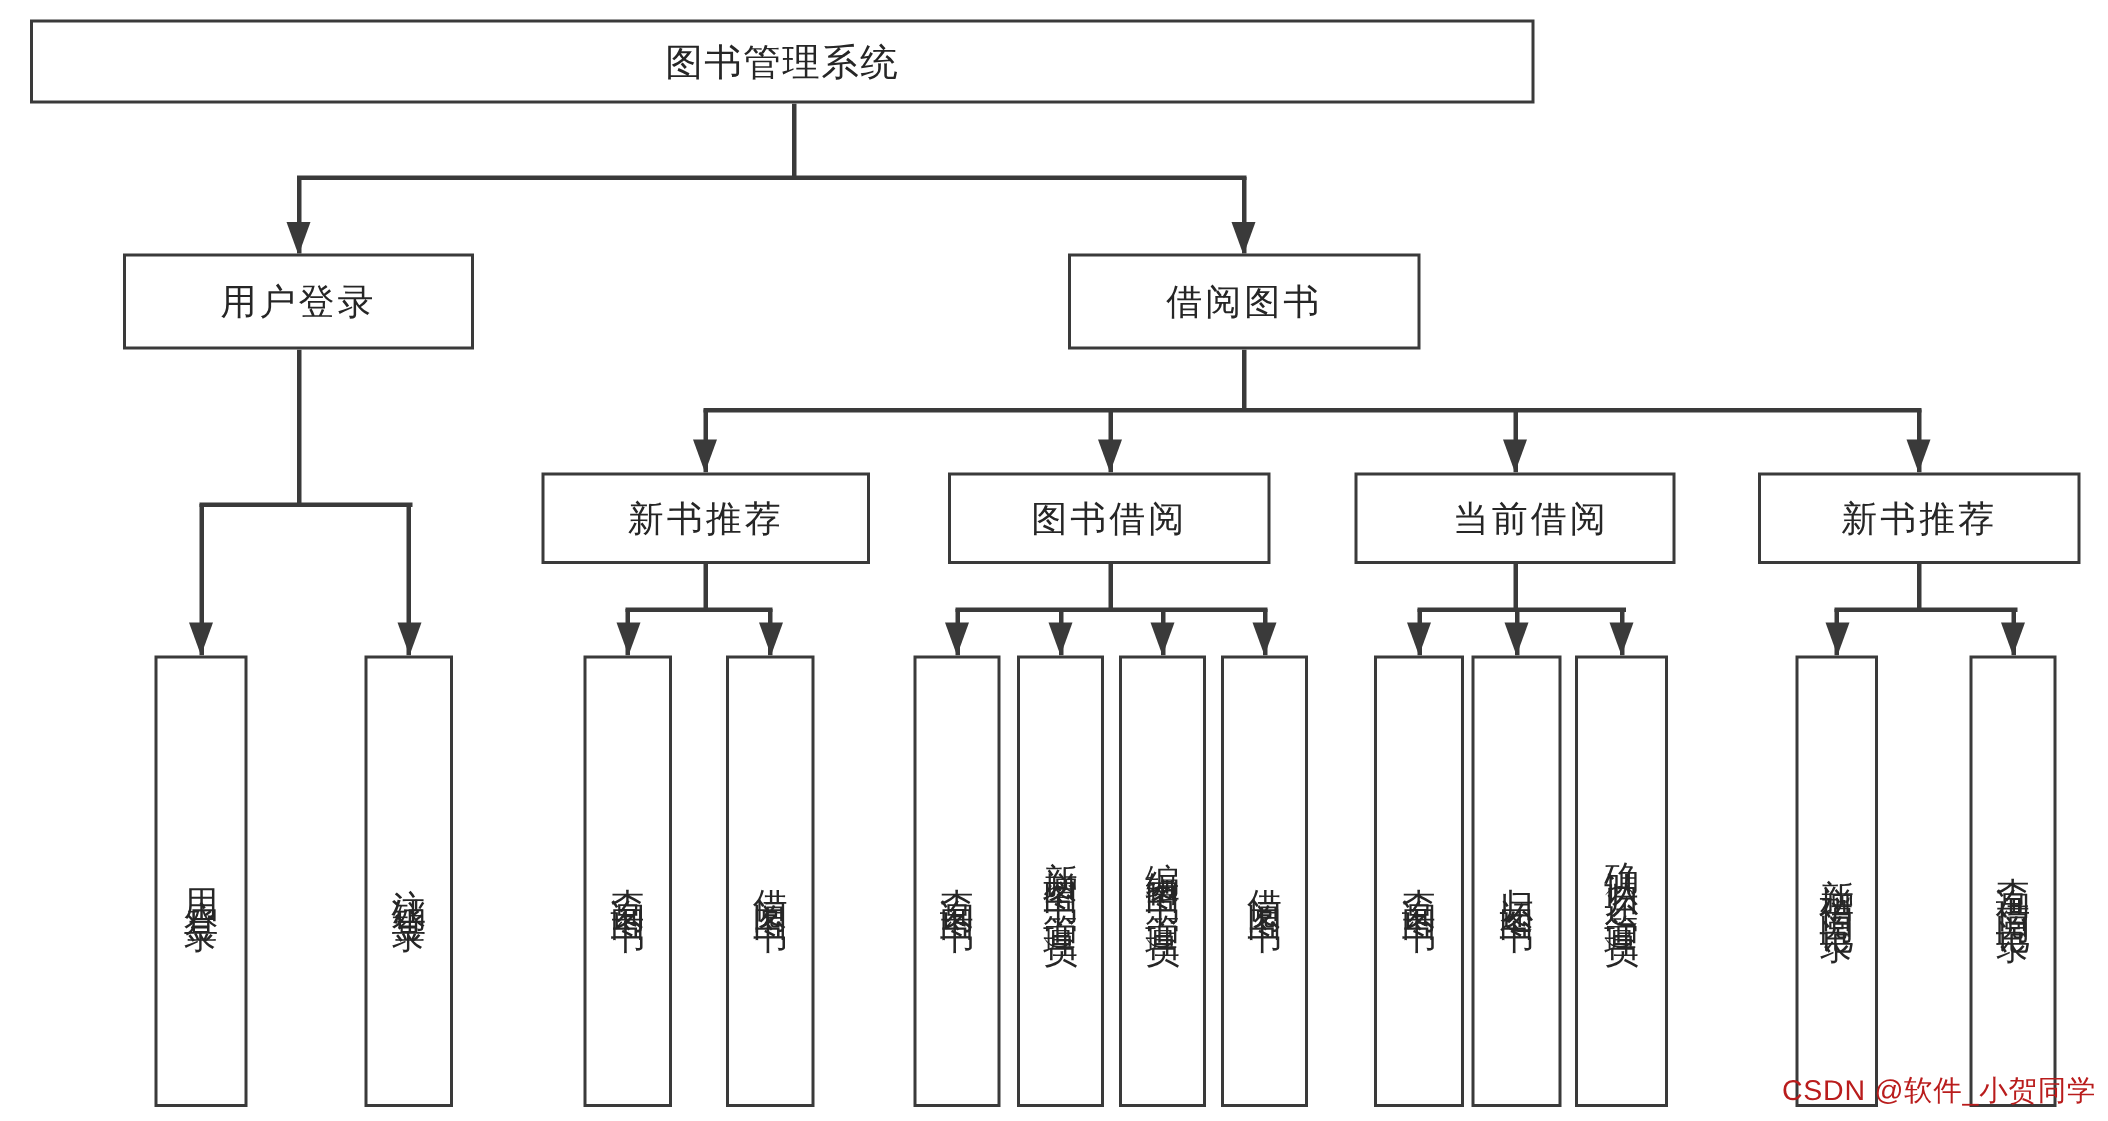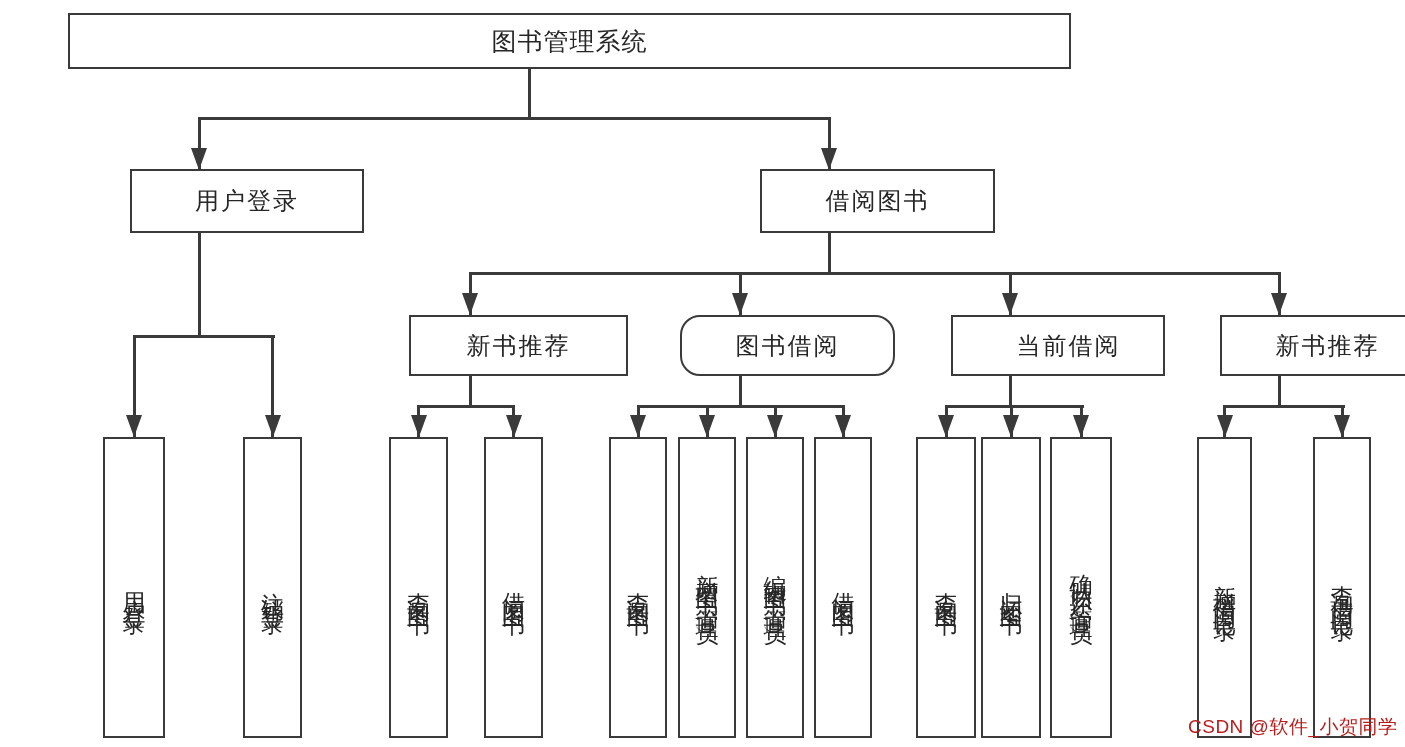--- a/index.html
+++ b/index.html
@@ -14,21 +14,21 @@
     position:absolute;
     box-sizing:border-box;
     background:#ffffff;
     border:2px solid #3a3a3a;
     color:#262626;
     display:flex;
     align-items:center;
     justify-content:center;
     text-align:center;
   }
-  .h{font-size:24px;letter-spacing:2px;white-space:nowrap;margin-left:48px;}
+  .h{font-size:24px;letter-spacing:2px;white-space:nowrap;}
   .title{font-size:25px;letter-spacing:1px;}
   .v{
     writing-mode:vertical-rl;
     text-orientation:mixed;
     font-size:23px;
     letter-spacing:7px;
     line-height:1;
   }
   .ln{position:absolute;background:#3a3a3a;}
   .arrow{
@@ -109,21 +109,21 @@
   <div class="ln" style="left:1340.5px;top:406px;width:3px;height:31px;"></div>
   <div class="arrow" style="left:1216.5px;top:415px;"></div>
   <div class="arrow" style="left:1334px;top:415px;"></div>
 
   <div class="node h title" style="left:20px;top:13px;width:1003px;height:56px;">图书管理系统</div>
 
   <div class="node h" style="left:82px;top:169px;width:234px;height:64px;">用户登录</div>
   <div class="node h" style="left:712px;top:169px;width:235px;height:64px;">借阅图书</div>
 
   <div class="node h" style="left:361px;top:315px;width:219px;height:61px;">新书推荐</div>
-  <div class="node h" style="left:632px;top:315px;width:215px;height:61px;border-radius:20px;">图书借阅</div>
+  <div class="node h" style="left:632px;top:315px;width:215px;height:61px;">图书借阅</div>
   <div class="node h" style="left:903px;top:315px;width:214px;height:61px;padding-left:21px;">当前借阅</div>
   <div class="node h" style="left:1172px;top:315px;width:215px;height:61px;">新书推荐</div>
 
   <div class="node v" style="left:103px;top:437px;width:62px;height:301px;">用户登录</div>
   <div class="node v" style="left:243px;top:437px;width:59px;height:301px;">注销登录</div>
 
   <div class="node v" style="left:389px;top:437px;width:59px;height:301px;">查询图书</div>
   <div class="node v" style="left:484px;top:437px;width:59px;height:301px;">借阅图书</div>
 
   <div class="node v" style="left:609px;top:437px;width:58px;height:301px;">查询图书</div>

